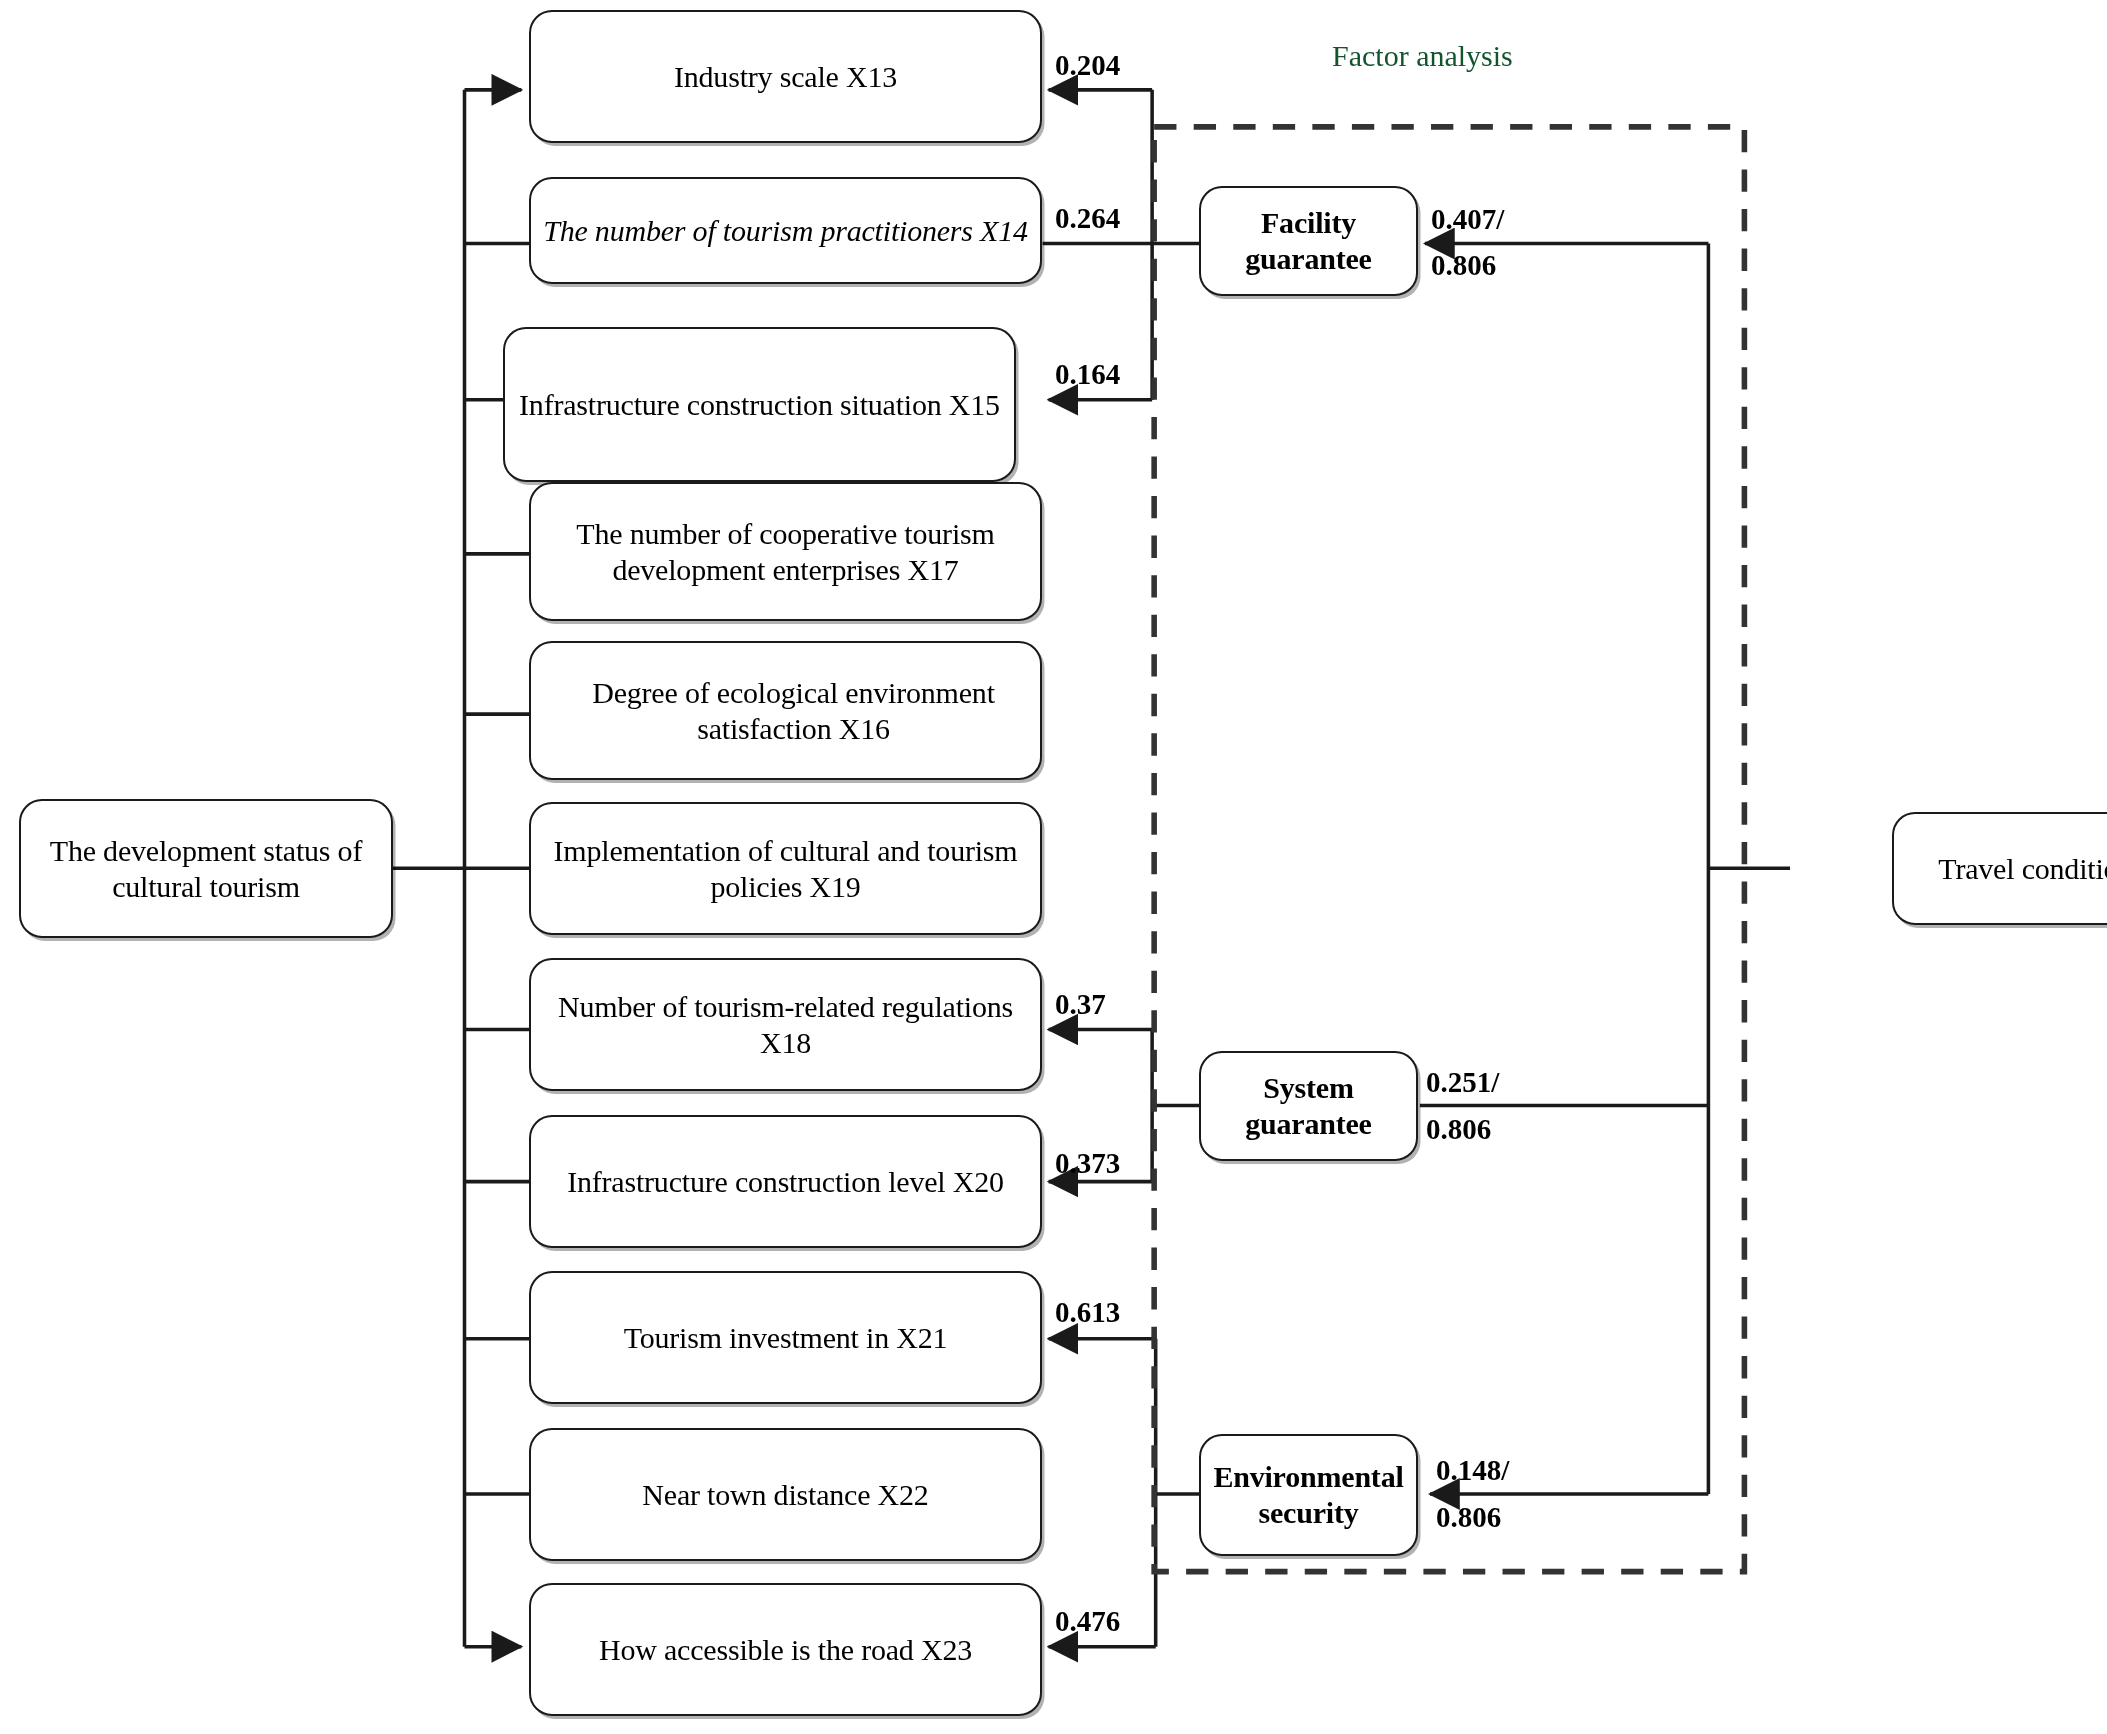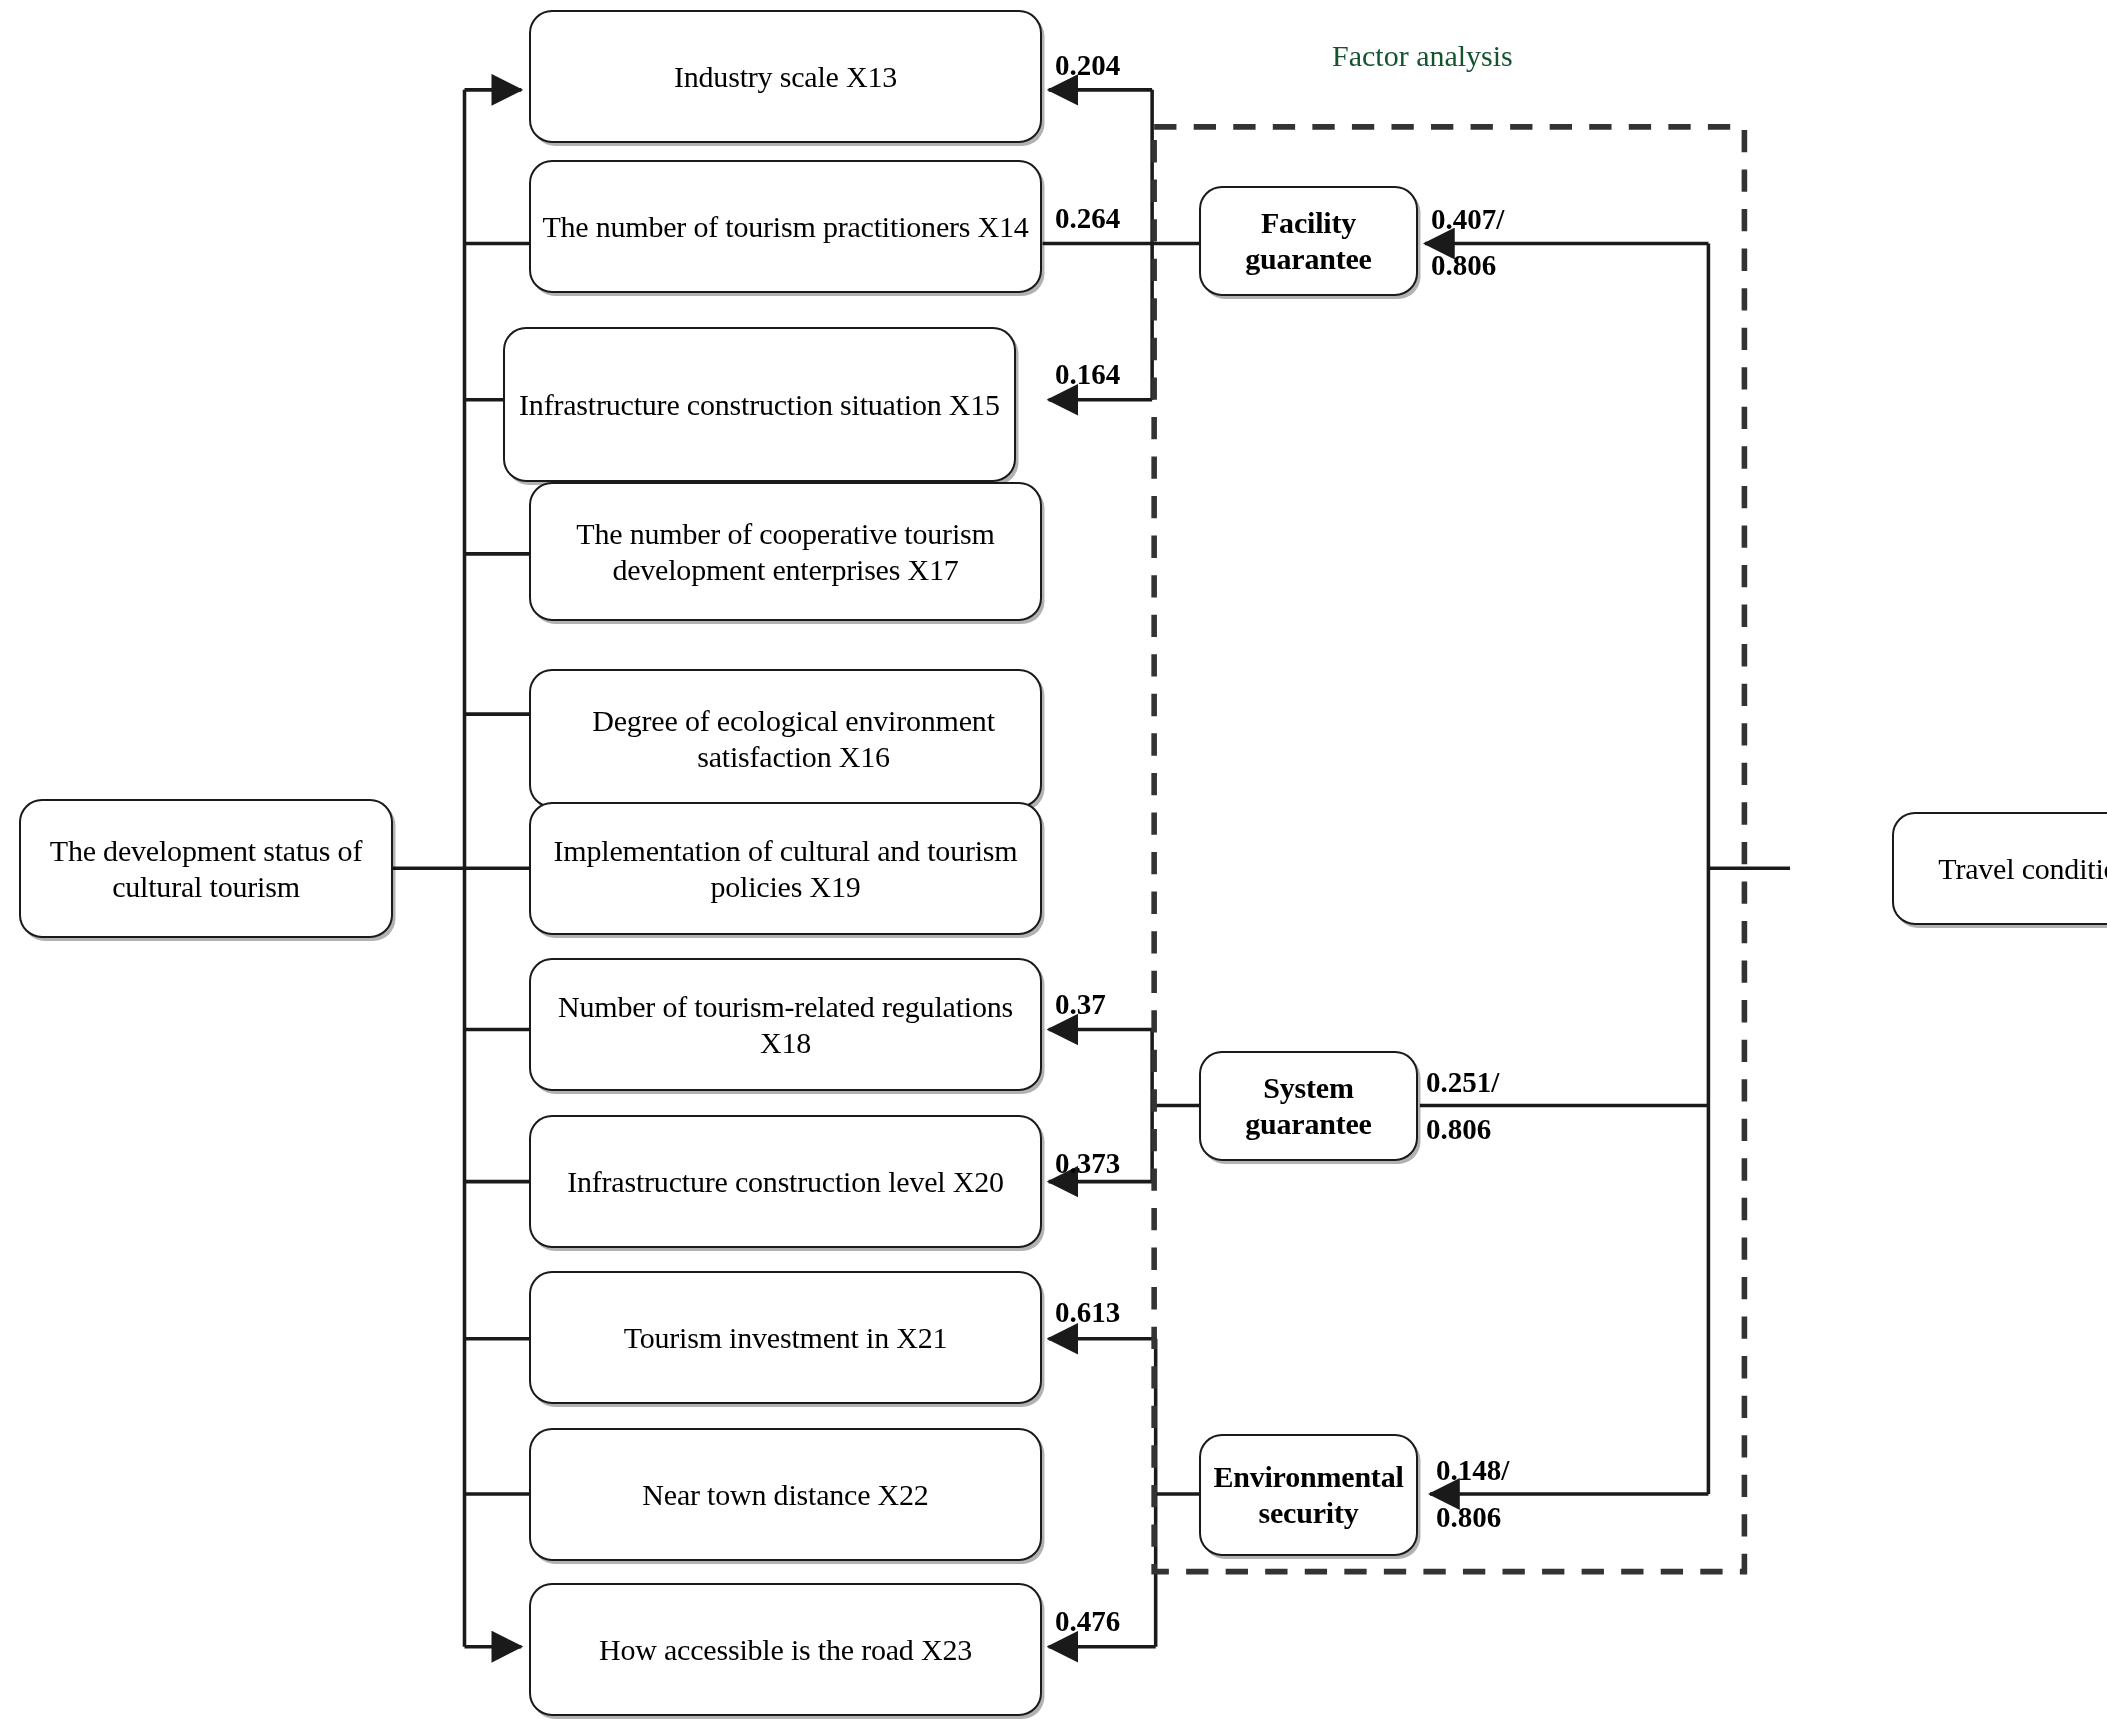--- a/index.html
+++ b/index.html
@@ -123,33 +123,33 @@
   <div class="section-title" style="left:1332px;top:39px;">Factor analysis</div>
 
   <div class="node" style="left:19px;top:799px;width:374px;height:139px;">
     <span>The development status of cultural tourism</span>
   </div>
 
   <div class="node" style="left:529px;top:10px;width:513px;height:133px;">
     <span>Industry scale X13</span>
   </div>
 
-  <div class="node" style="left:529px;top:160px;width:513px;height:133px;">
+  <div class="node" style="left:529px;top:177px;width:513px;height:107px;font-style:italic;">
     <span>The number of tourism practitioners X14</span>
   </div>
 
   <div class="node" style="left:503px;top:327px;width:513px;height:155px;">
     <span>Infrastructure construction situation X15</span>
   </div>
 
   <div class="node" style="left:529px;top:482px;width:513px;height:139px;">
     <span>The number of cooperative tourism development enterprises X17</span>
   </div>
 
-  <div class="node" style="left:529px;top:669px;width:513px;height:139px;padding-left:16px;">
+  <div class="node" style="left:529px;top:641px;width:513px;height:139px;padding-left:16px;">
     <span>Degree of ecological environment satisfaction X16</span>
   </div>
 
   <div class="node" style="left:529px;top:802px;width:513px;height:133px;">
     <span>Implementation of cultural and tourism policies X19</span>
   </div>
 
   <div class="node" style="left:529px;top:958px;width:513px;height:133px;">
     <span>Number of tourism-related regulations X18</span>
   </div>

